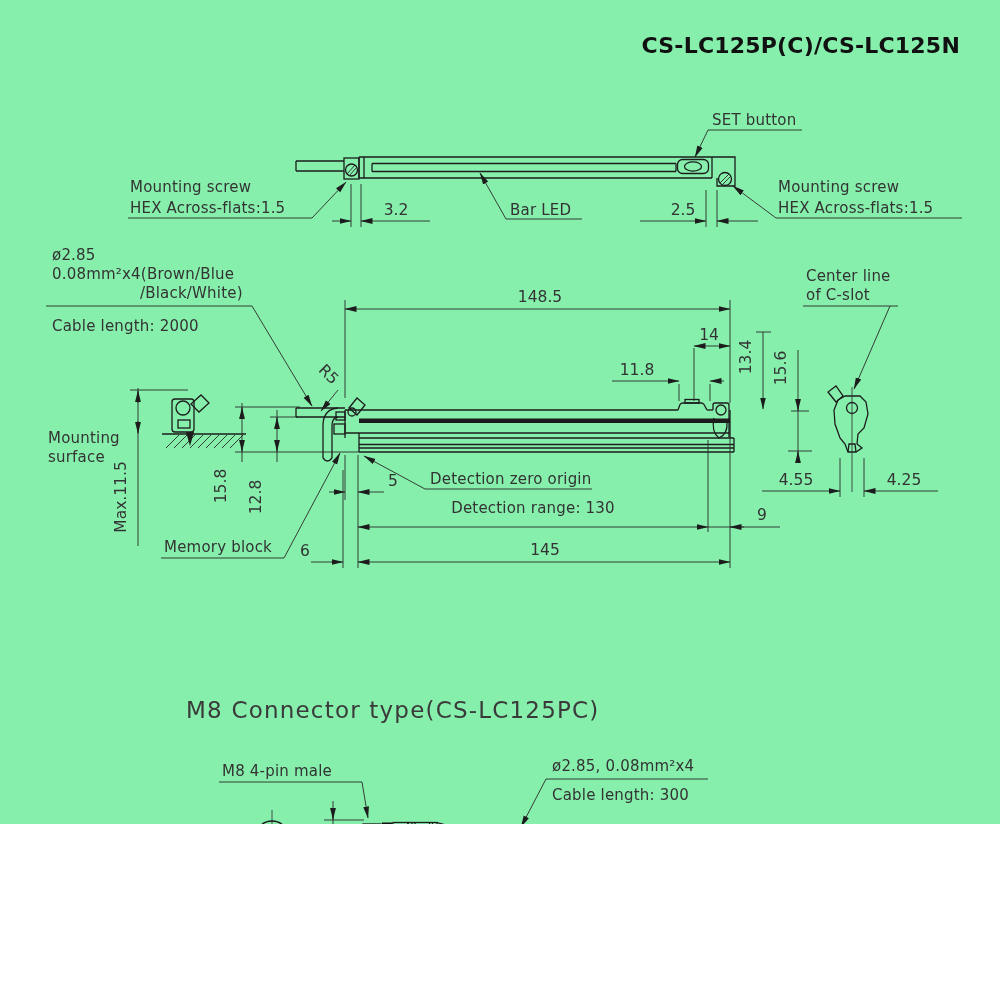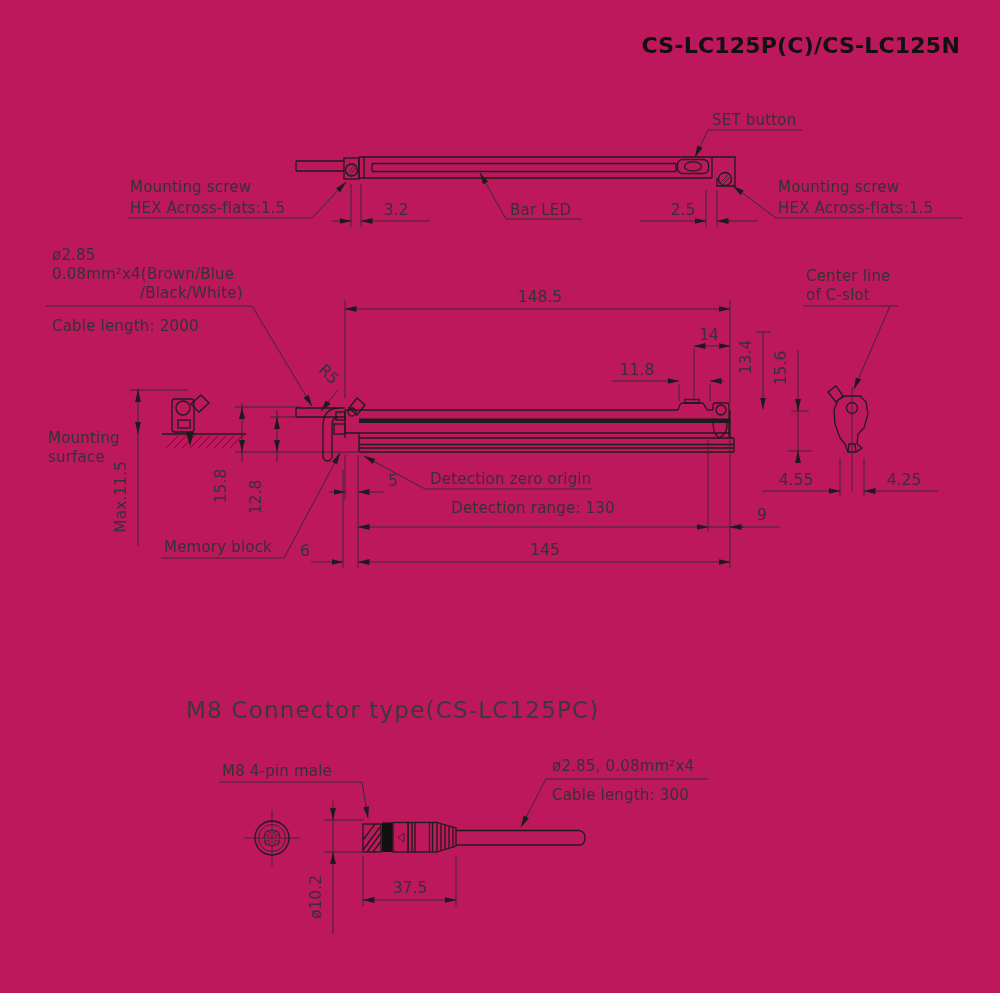--- a/index.html
+++ b/index.html
@@ -1,16 +1,16 @@
 <!DOCTYPE html>
 <html><head>
 <meta charset="utf-8">
 <style>
   html,body{margin:0;padding:0;background:#fff;}
-  .canvas{position:relative;width:1000px;height:993px;background:#be185d;overflow:hidden;}
+  .canvas{position:relative;width:1000px;height:824px;background:#86efac;overflow:hidden;}
   svg{position:absolute;left:0;top:0;}
   text{font-family:"DejaVu Sans","Liberation Sans",sans-serif;}
   .cad{font-size:15px;fill:#333;letter-spacing:.2px;}
   .dim{font-size:15.5px;fill:#333;}
   .ttl{font-size:22px;font-weight:600;fill:#111;letter-spacing:.2px;}
   .hdg{font-size:23px;fill:#3a3a3a;letter-spacing:1.2px;}
   .obj{stroke:#1c1c1c;stroke-width:1.3;fill:none;}
   .thin{stroke:#2a2a2a;stroke-width:.9;fill:none;}
   .ctr{stroke:#2a2a2a;stroke-width:.8;fill:none;}
 </style>

